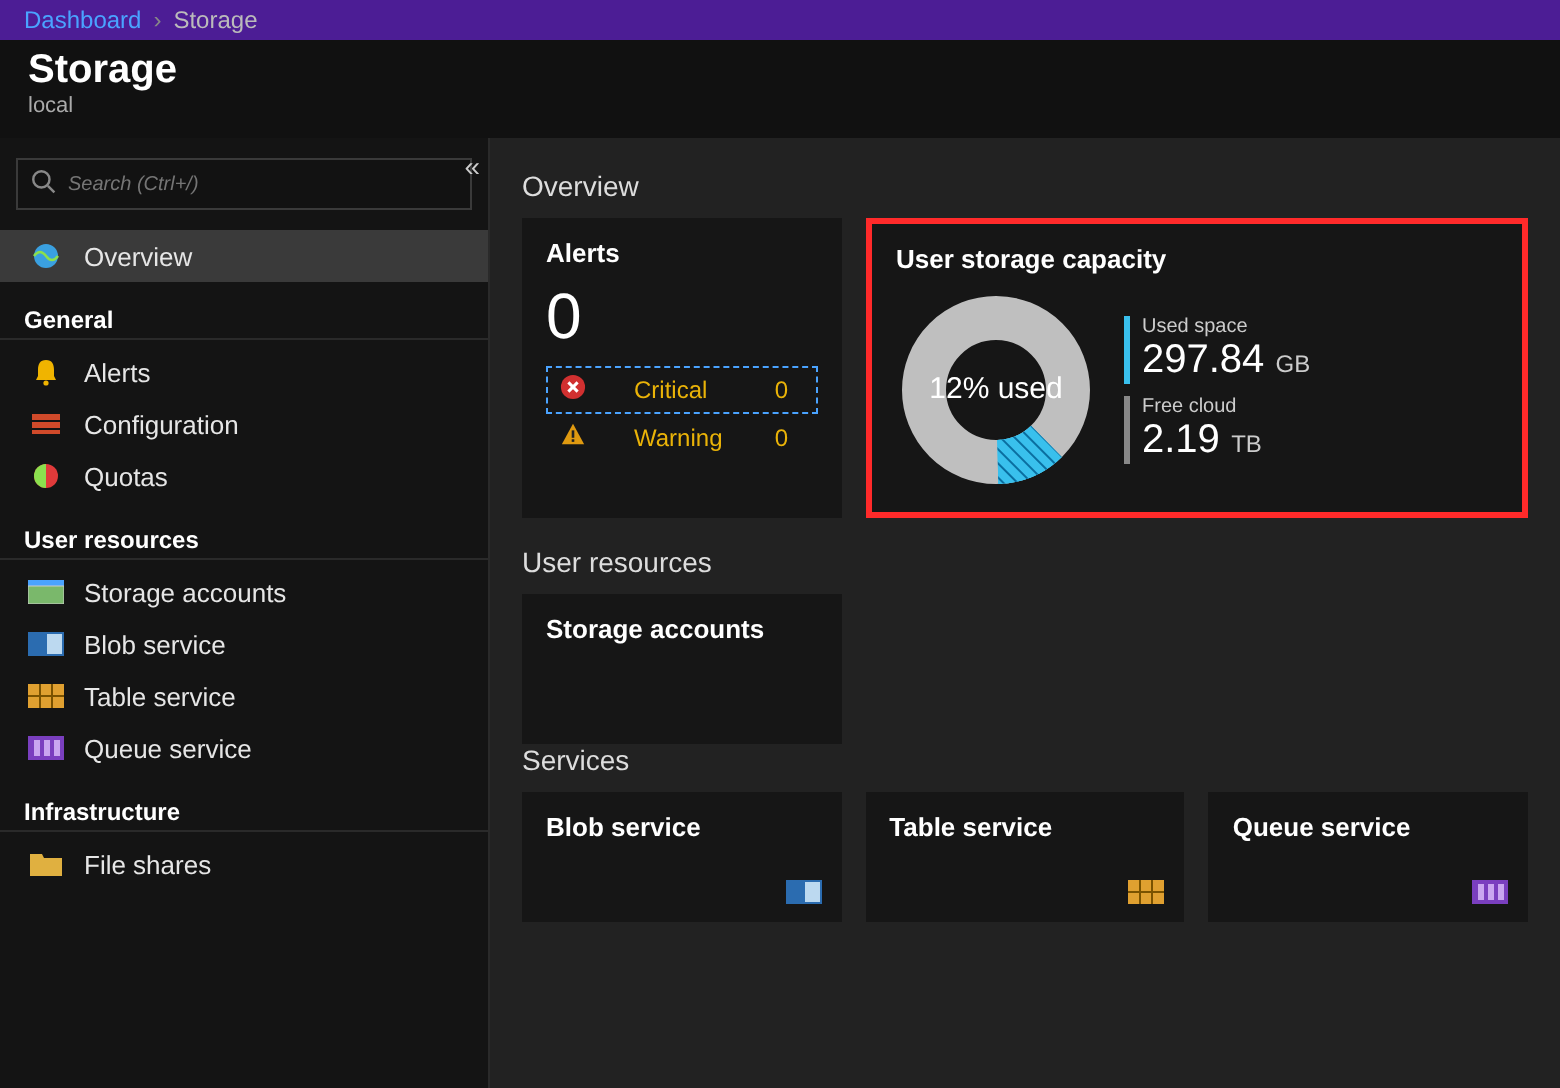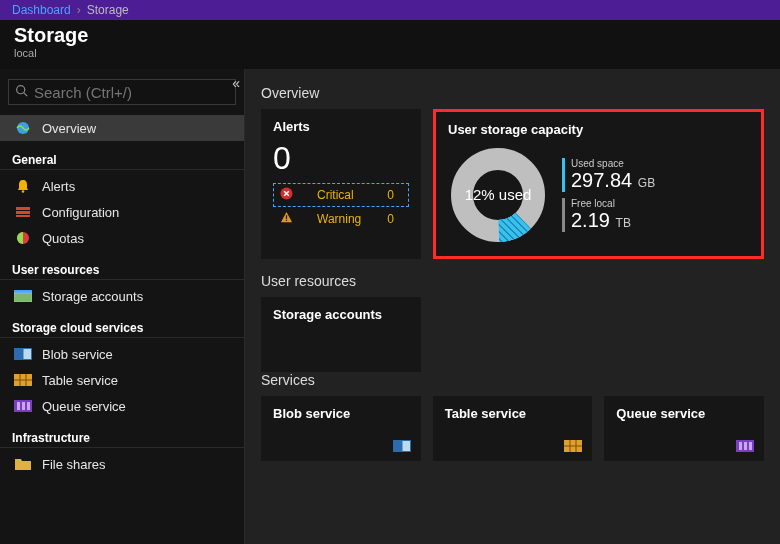--- a/index.html
+++ b/index.html
@@ -56,21 +56,22 @@
     background: #121212;
     height: 26px;
     padding: 0 6px;
     gap: 6px;
   }
   .search input {
     flex: 1;
     background: transparent;
     border: none;
     color: #eab308;
-    font-size: 15px;
+    font-size: 10px;
+    font-style: italic;
     outline: none;
   }
   .nav-section-title {
     padding: 8px 12px 2px 12px;
     font-size: 12px;
     font-weight: 600;
     color: #fff;
     border-bottom: 1px solid #2a2a2a;
     margin-bottom: 3px;
     margin-top: 4px;
@@ -236,21 +237,20 @@
       <span class="icon">
         <svg width="18" height="12" viewBox="0 0 18 12">
             <rect x="0" y="0" width="18" height="3" fill="#4aa3ff"></rect>
             <rect x="0" y="3" width="18" height="9" fill="#7ab86b"></rect>
             <rect x="0" y="3" width="18" height="9" fill="none" stroke="#ccc" stroke-width="0.5"></rect>
           </svg>
       </span>
       <span>Storage accounts</span>
     </div>
 
-    <div class="nav-section-title">Storage cloud services</div>
     <div class="nav-item">
       <span class="icon">
         <svg width="18" height="12" viewBox="0 0 18 12">
             <rect x="0" y="0" width="18" height="12" fill="#2b6cb0"></rect>
             <rect x="9.5" y="1" width="7.5" height="10" fill="#bcd9f0"></rect>
           </svg>
       </span>
       <span>Blob service</span>
     </div>
     <div class="nav-item">
@@ -340,21 +340,21 @@
             </svg>
             <div class="donut-center">12% used</div>
           </div>
           <div>
             <div class="stat">
               <div class="label">Used space</div>
               <span class="value">297.84</span>
               <span class="unit">GB</span>
             </div>
             <div class="stat free">
-              <div class="label">Free local</div>
+              <div class="label">Free cloud</div>
               <span class="value">2.19</span>
               <span class="unit">TB</span>
             </div>
           </div>
         </div>
       </div>
     </div>
 
     <div class="section-title" style="margin-top:14px">User resources</div>
     <div class="row">

